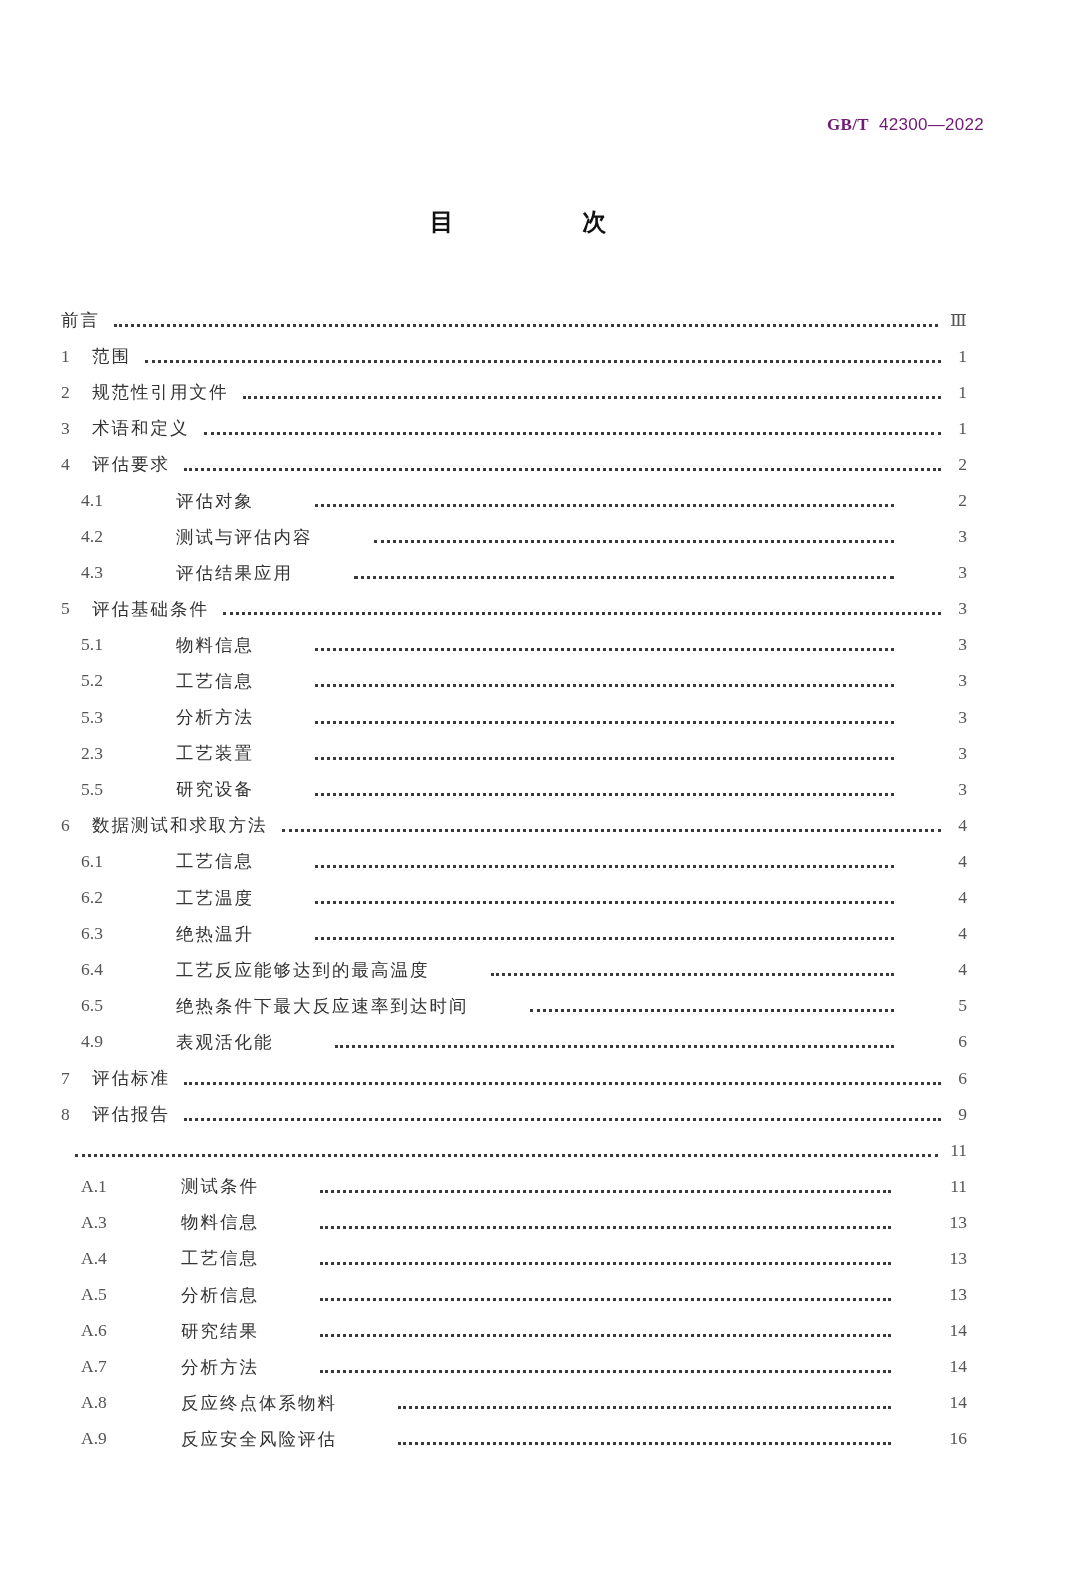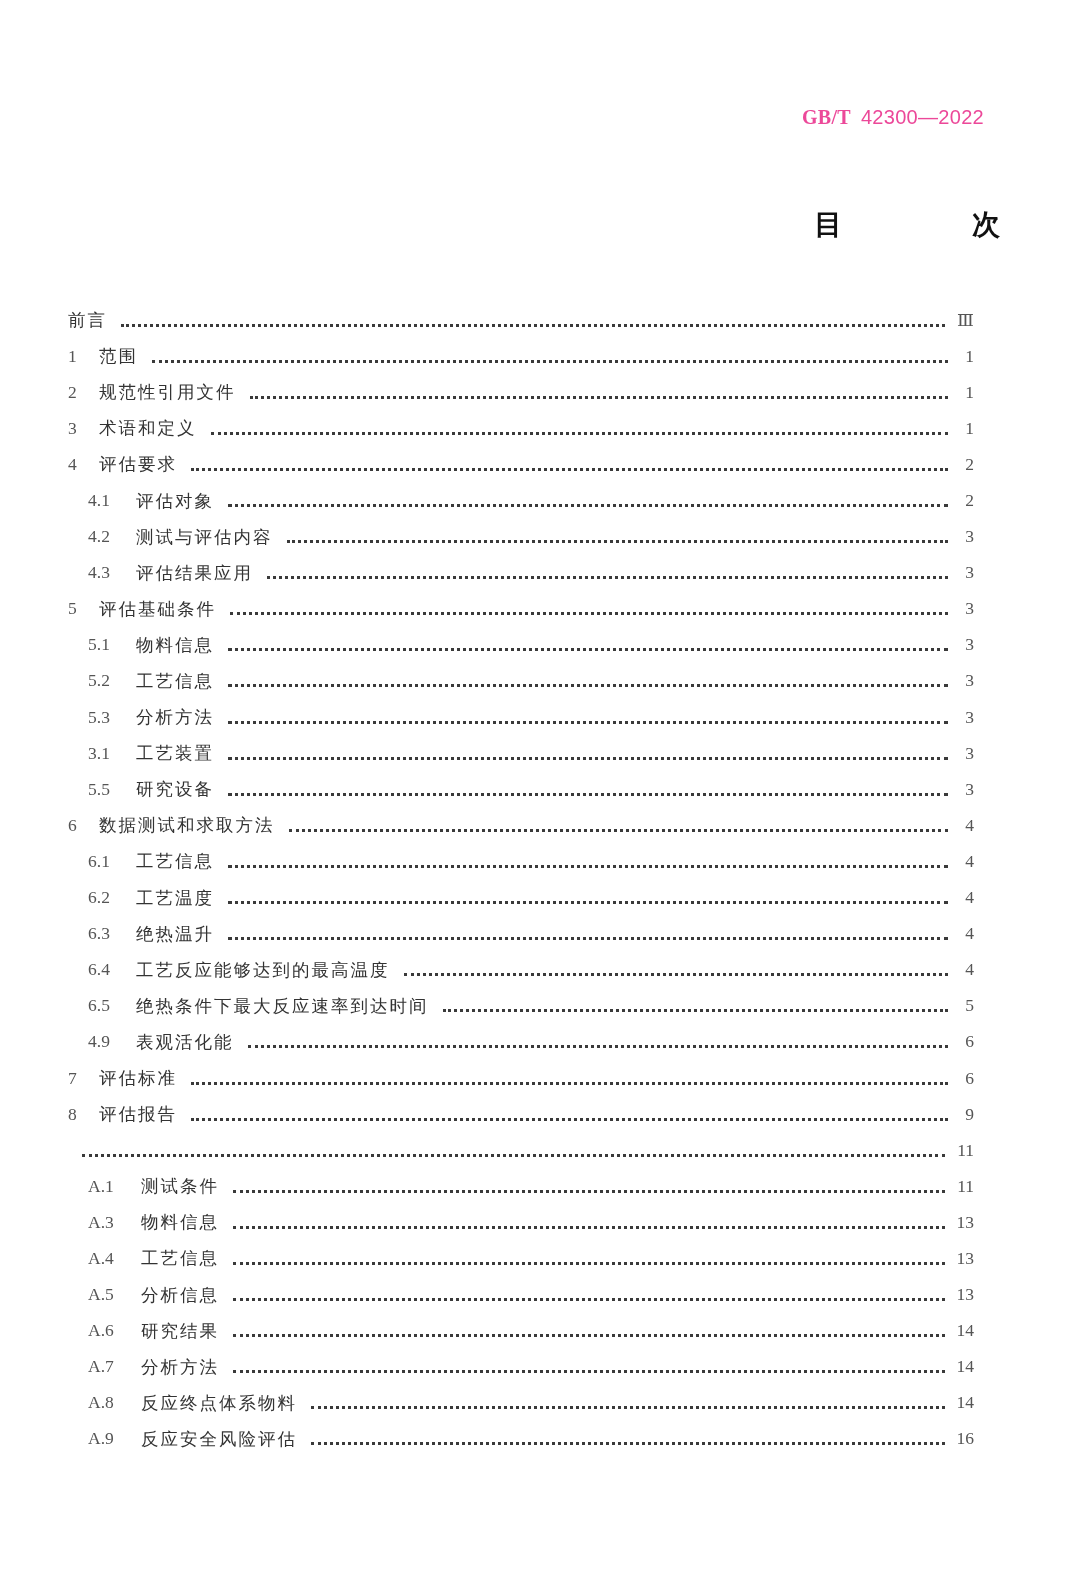--- a/index.html
+++ b/index.html
@@ -10,57 +10,57 @@
     body {
       width: 1080px;
       height: 1589px;
       position: relative;
       overflow: hidden;
       font-family: "DejaVu Serif", "Liberation Serif", serif;
       color: #2b2b2b;
     }
     .std-code {
       position: absolute;
-      top: 106px;
+      top: 115px;
       right: 96px;
       font-family: "Liberation Serif", "DejaVu Serif", serif;
-      font-size: 20px;
-      color: #ec4899;
+      font-size: 17px;
+      color: #701a75;
       letter-spacing: 0.3px;
     }
     .std-code .gbt { font-weight: bold; margin-right: 10px; }
     .std-code .num { font-family: "Liberation Sans", "DejaVu Sans", sans-serif; }
     .page-title {
       position: absolute;
       top: 206px;
       left: 0;
       width: 1060px;
-      text-align: right;
+      text-align: center;
       font-family: "DejaVu Sans", "Liberation Sans", sans-serif;
-      font-size: 28px;
+      font-size: 24px;
       font-weight: bold;
       color: #111;
       letter-spacing: 60px;
       padding-left: 36px;
       box-sizing: border-box;
     }
     .toc {
       position: absolute;
       top: 302px;
-      left: 68px;
+      left: 61px;
       width: 906px;
     }
     .toc-row {
       display: flex;
       align-items: center;
       height: 36.1px;
       font-size: 17.5px;
       color: #333;
     }
-    .toc-row.lvl2 { padding-left: 20px; }
+    .toc-row.lvl2 { padding-left: 20px; gap: 47px; }
     .toc-num {
       flex: 0 0 auto;
       width: 31px;
       color: #555;
       font-family: "Liberation Serif", "DejaVu Serif", serif;
     }
     .lvl2 .toc-num { width: 48px; }
     .appA .toc-num { width: 53px; }
     .toc-num.none { width: 0; }
     .toc-label {
@@ -160,21 +160,21 @@
       <span class="toc-dots"></span>
       <span class="toc-page">3</span>
     </div>
     <div class="toc-row lvl2">
       <span class="toc-num">5.3</span>
       <span class="toc-label">分析方法</span>
       <span class="toc-dots"></span>
       <span class="toc-page">3</span>
     </div>
     <div class="toc-row lvl2">
-      <span class="toc-num">3.1</span>
+      <span class="toc-num">2.3</span>
       <span class="toc-label">工艺装置</span>
       <span class="toc-dots"></span>
       <span class="toc-page">3</span>
     </div>
     <div class="toc-row lvl2">
       <span class="toc-num">5.5</span>
       <span class="toc-label">研究设备</span>
       <span class="toc-dots"></span>
       <span class="toc-page">3</span>
     </div>

